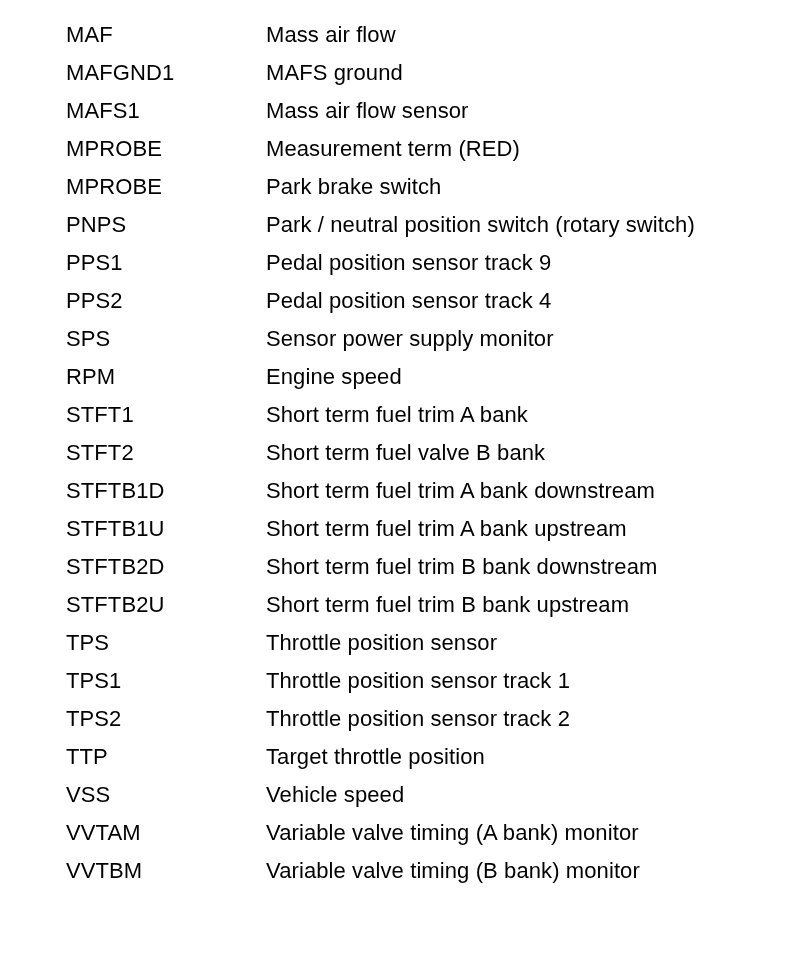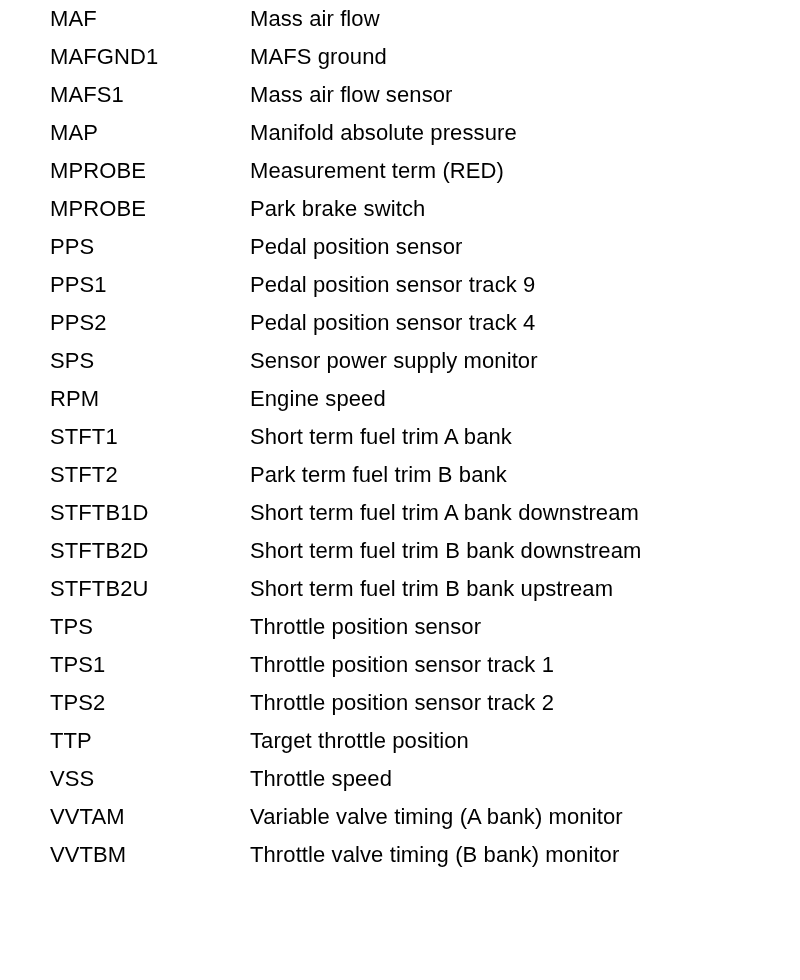--- a/index.html
+++ b/index.html
@@ -8,21 +8,21 @@
     background: #ffffff;
   }
   body {
     width: 800px;
     height: 980px;
     font-family: "Liberation Sans", sans-serif;
     color: #000000;
     overflow: hidden;
   }
   .abbrev-table {
-    margin: 0;
+    margin: 16px;
     padding: 10px 0 0 0;
     border-collapse: collapse;
     width: 728px;
   }
   .abbrev-table tr {
     height: 38px;
   }
   .abbrev-table td {
     padding: 0;
     vertical-align: middle;
@@ -52,34 +52,30 @@
       </tr>
       <tr>
         <td class="col-term">MAFGND1</td>
         <td class="col-def">MAFS ground</td>
       </tr>
       <tr>
         <td class="col-term">MAFS1</td>
         <td class="col-def">Mass air flow sensor</td>
       </tr>
       <tr>
-        <td class="col-term">MAP</td>
-        <td class="col-def">Manifold absolute pressure</td>
-      </tr>
-      <tr>
         <td class="col-term">MPROBE</td>
         <td class="col-def">Measurement term (RED)</td>
       </tr>
       <tr>
         <td class="col-term">MPROBE</td>
         <td class="col-def">Park brake switch</td>
       </tr>
       <tr>
-        <td class="col-term">PPS</td>
-        <td class="col-def">Pedal position sensor</td>
+        <td class="col-term">PNPS</td>
+        <td class="col-def">Park / neutral position switch (rotary switch)</td>
       </tr>
       <tr>
         <td class="col-term">PPS1</td>
         <td class="col-def">Pedal position sensor track 9</td>
       </tr>
       <tr>
         <td class="col-term">PPS2</td>
         <td class="col-def">Pedal position sensor track 4</td>
       </tr>
       <tr>
@@ -89,25 +85,29 @@
       <tr>
         <td class="col-term">RPM</td>
         <td class="col-def">Engine speed</td>
       </tr>
       <tr>
         <td class="col-term">STFT1</td>
         <td class="col-def">Short term fuel trim A bank</td>
       </tr>
       <tr>
         <td class="col-term">STFT2</td>
-        <td class="col-def">Park term fuel trim B bank</td>
+        <td class="col-def">Short term fuel valve B bank</td>
       </tr>
       <tr>
         <td class="col-term">STFTB1D</td>
         <td class="col-def">Short term fuel trim A bank downstream</td>
+      </tr>
+      <tr>
+        <td class="col-term">STFTB1U</td>
+        <td class="col-def">Short term fuel trim A bank upstream</td>
       </tr>
       <tr>
         <td class="col-term">STFTB2D</td>
         <td class="col-def">Short term fuel trim B bank downstream</td>
       </tr>
       <tr>
         <td class="col-term">STFTB2U</td>
         <td class="col-def">Short term fuel trim B bank upstream</td>
       </tr>
       <tr>
@@ -121,24 +121,24 @@
       <tr>
         <td class="col-term">TPS2</td>
         <td class="col-def">Throttle position sensor track 2</td>
       </tr>
       <tr>
         <td class="col-term">TTP</td>
         <td class="col-def">Target throttle position</td>
       </tr>
       <tr>
         <td class="col-term">VSS</td>
-        <td class="col-def">Throttle speed</td>
+        <td class="col-def">Vehicle speed</td>
       </tr>
       <tr>
         <td class="col-term">VVTAM</td>
         <td class="col-def">Variable valve timing (A bank) monitor</td>
       </tr>
       <tr>
         <td class="col-term">VVTBM</td>
-        <td class="col-def">Throttle valve timing (B bank) monitor</td>
+        <td class="col-def">Variable valve timing (B bank) monitor</td>
       </tr>
     </tbody>
 </table>
 
 </body></html>

